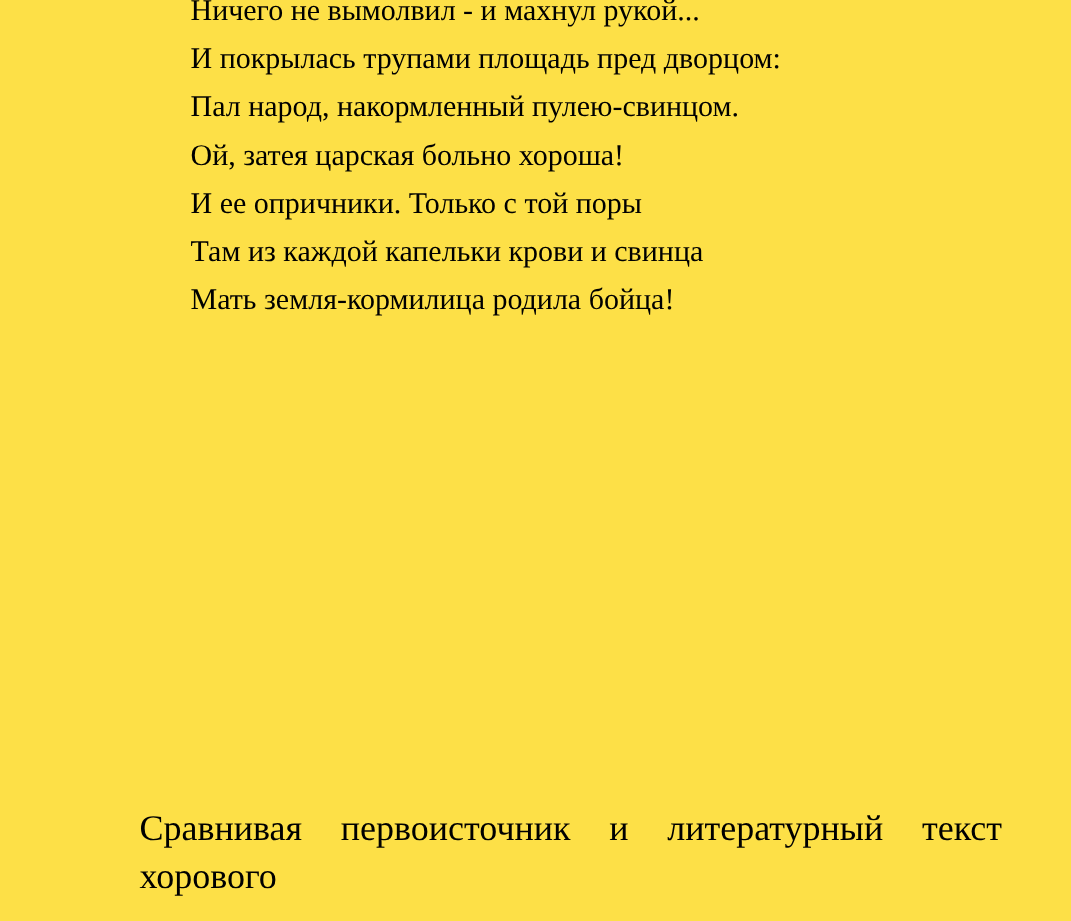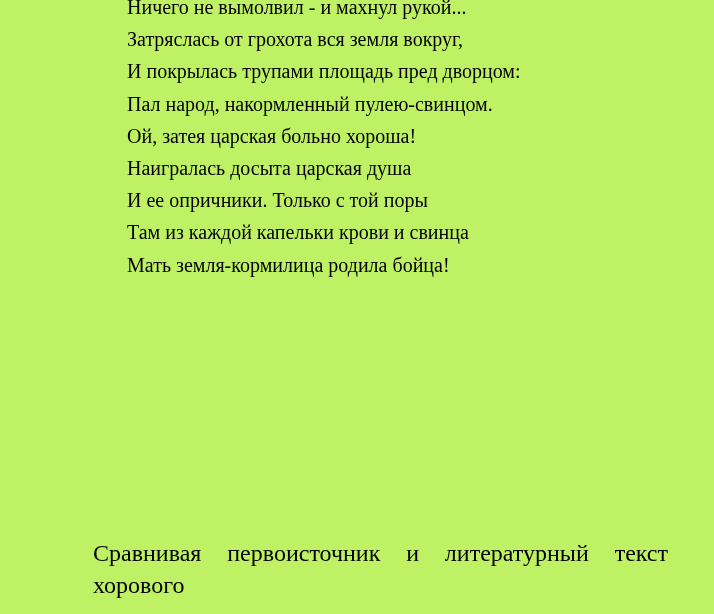--- a/index.html
+++ b/index.html
@@ -6,21 +6,21 @@
   html, body {
     width: 714px; height: 614px;
     background: #ffffff;
     overflow: hidden;
     font-family: "Liberation Serif", "DejaVu Serif", serif;
     color: #000000;
   }
   .page {
     position: relative;
     width: 714px; height: 614px;
-    background: #bef264;
+    background: #fde047;
   }
   .poem {
     position: absolute;
     left: 127px;
     top: -9px;
     font-size: 20px;
     line-height: 32.2px;
     white-space: nowrap;
   }
   .poem-line { display: block; }
@@ -50,25 +50,23 @@
   }
   .para-line.indent { padding-left: 62px; }
 </style>
 </head>
 <body>
 
 <div class="page">
 
   <div class="poem">
     <span class="poem-line">Ничего не вымолвил - и махнул рукой...</span>
-    <span class="poem-line">Затряслась от грохота вся земля вокруг,</span>
     <span class="poem-line">И покрылась трупами площадь пред дворцом:</span>
     <span class="poem-line">Пал народ, накормленный пулею-свинцом.</span>
     <span class="poem-line">Ой, затея царская больно хороша!</span>
-    <span class="poem-line">Наигралась досыта царская душа</span>
     <span class="poem-line">И ее опричники. Только с той поры</span>
     <span class="poem-line">Там из каждой капельки крови и свинца</span>
     <span class="poem-line">Мать земля-кормилица родила бойца!</span>
   </div>
 
   <div class="paragraph">
     <span class="para-line indent">Сравнивая первоисточник и литературный текст хорового</span>
   </div>
 
 </div>

